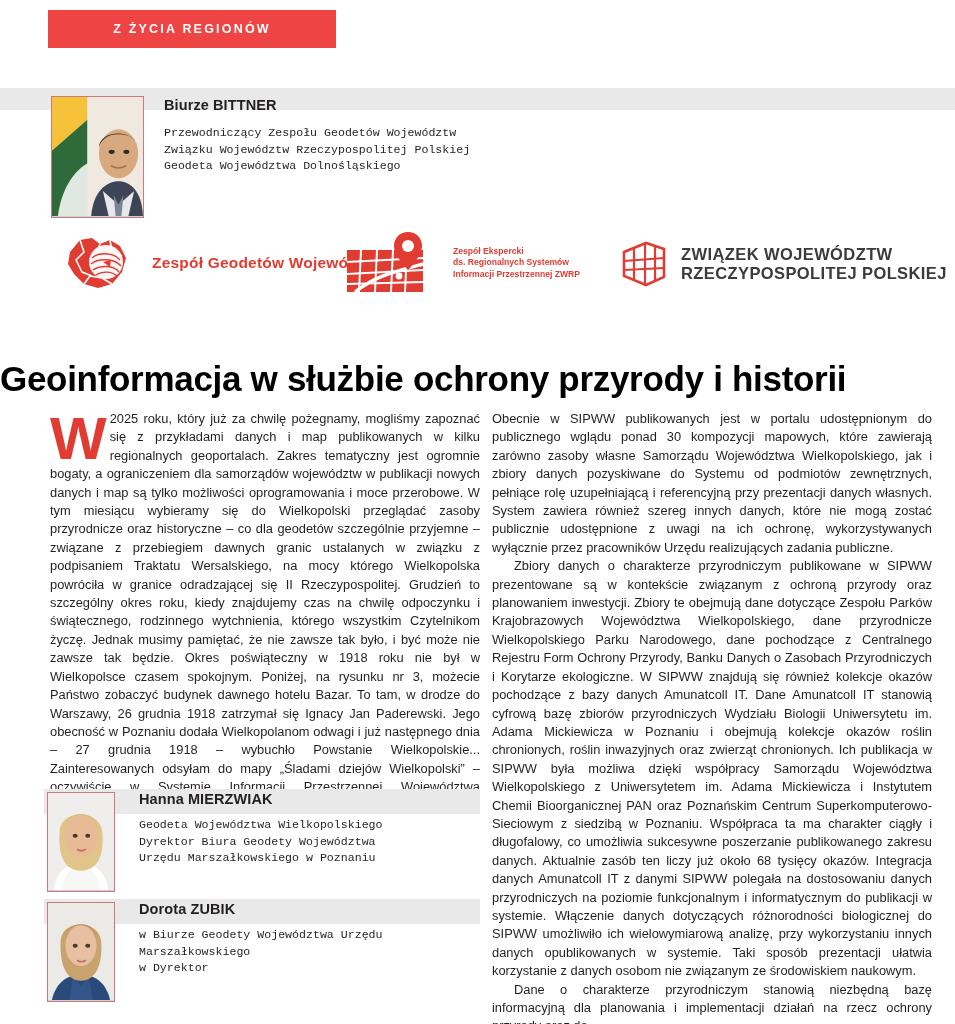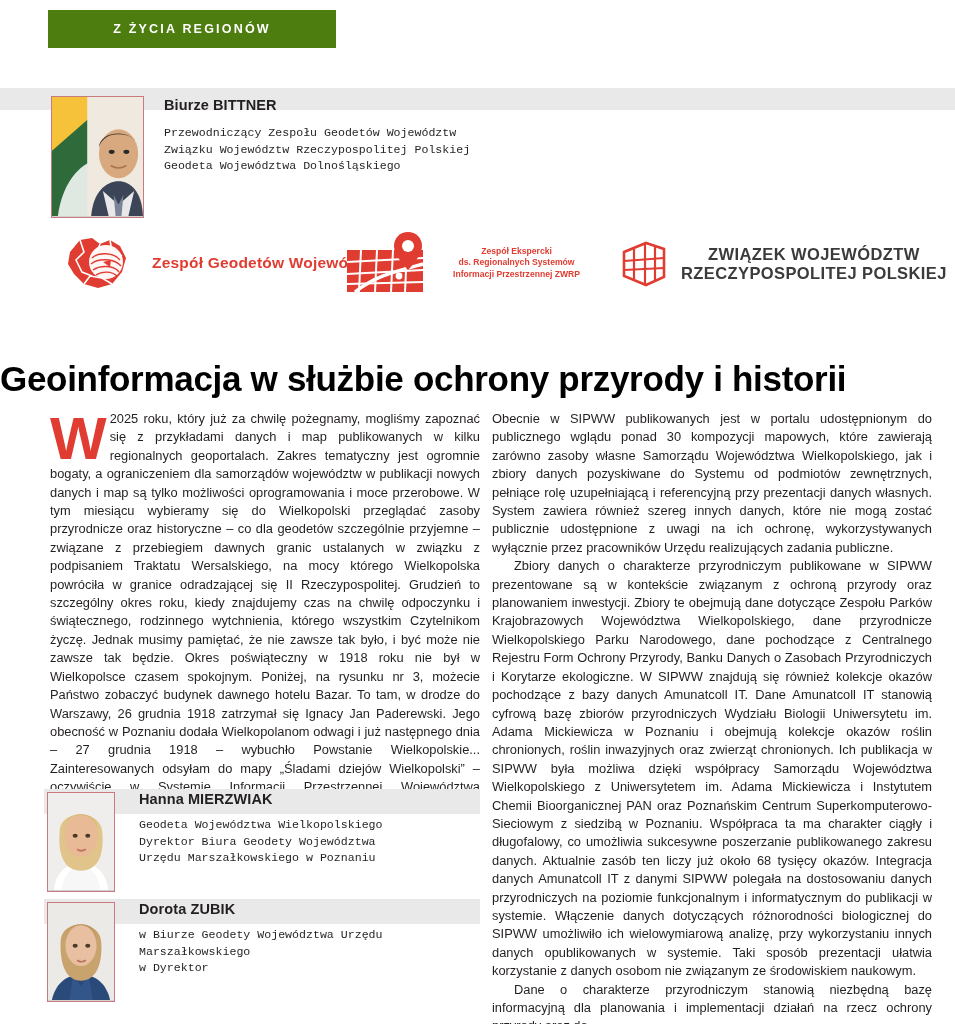--- a/index.html
+++ b/index.html
@@ -9,21 +9,21 @@
     font-family:"Liberation Sans", sans-serif;
     color:#231f20;
     position:relative;
     overflow:hidden;
   }
 
   
   .banner-wrap{position:absolute;left:0;top:10px;width:955px;height:38px;}
   .banner{
     position:absolute;left:48px;top:0;width:288px;height:38px;
-    background:#4d7c0f;
+    background:#ef4444;
   }
   .banner-label{
     position:absolute;left:0;top:0;width:288px;height:38px;
     display:flex;align-items:center;justify-content:center;
     color:#ffffff;font-weight:700;font-size:12.5px;letter-spacing:2.2px;
     font-family:"Liberation Sans", sans-serif;
   }
 
   
   .topgrey{
@@ -67,21 +67,21 @@
   #bio3 .band{position:absolute;left:0;top:0;width:436px;height:25px;background:#e9e9e9;}
   #bio3 .photo{width:68px;height:100px;top:3px;left:3px;}
   #bio3 .txt{left:95px;top:2px;}
   #bio3 .name{margin:0 0 10px 0;}
 
   
   .pho{position:absolute;inset:0;}
 
   
   .logos{position:absolute;left:0;top:232px;width:955px;height:80px;}
-  .logo{position:absolute;display:flex;align-items:center;text-align:center;}
+  .logo{position:absolute;display:flex;align-items:center;}
   #logo1{left:62px;top:2px;}
   #logo2{left:345px;top:0px;}
   #logo3{left:620px;top:8px;}
   .logo-txt-1{
     margin-left:18px;color:#E03C31;font-weight:700;font-size:15.5px;
     letter-spacing:.2px;white-space:nowrap;
   }
   .logo-txt-2{
     margin-left:12px;color:#E03C31;font-weight:700;font-size:8.6px;
     line-height:11.4px;white-space:nowrap;

